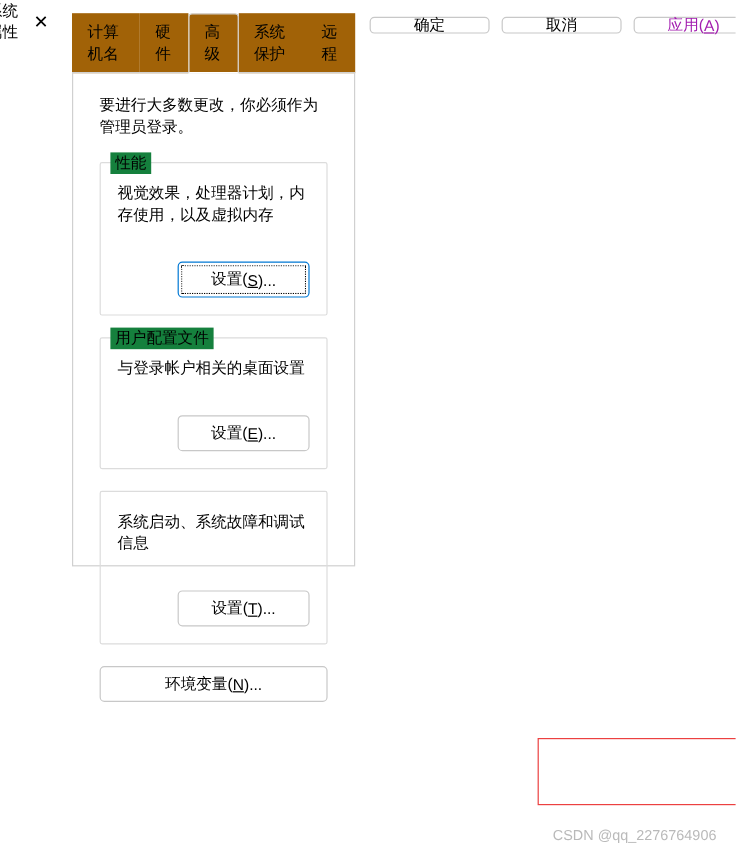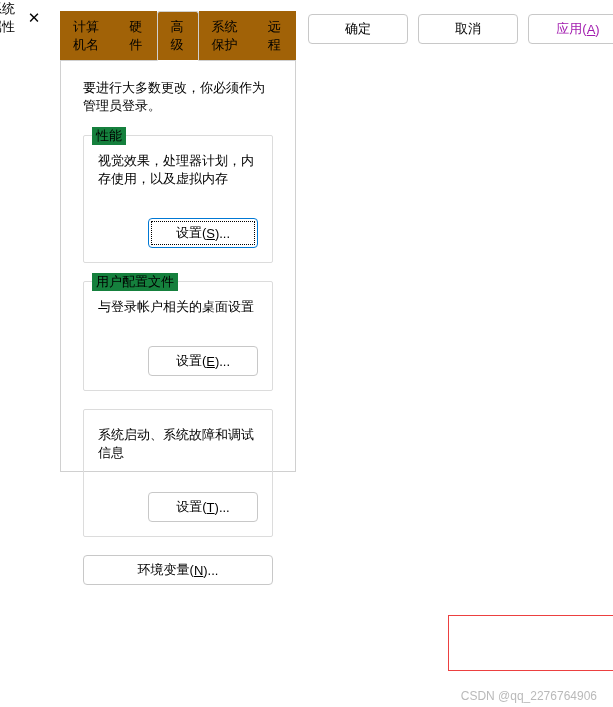--- a/index.html
+++ b/index.html
@@ -144,21 +144,21 @@
       height: 56px;
     }
     .bottom-buttons {
       display: flex;
       justify-content: flex-end;
       gap: 10px;
       padding: 14px 10px 10px 0;
     }
     .bottom-btn {
       min-width: 100px;
-      height: 30px;
+      height: 14px;
     }
     .btn.disabled {
       color: #a21caf;
       cursor: default;
     }
     .watermark {
       position: absolute;
       bottom: 4px;
       right: 16px;
       color: rgba(128, 128, 128, 0.55);

